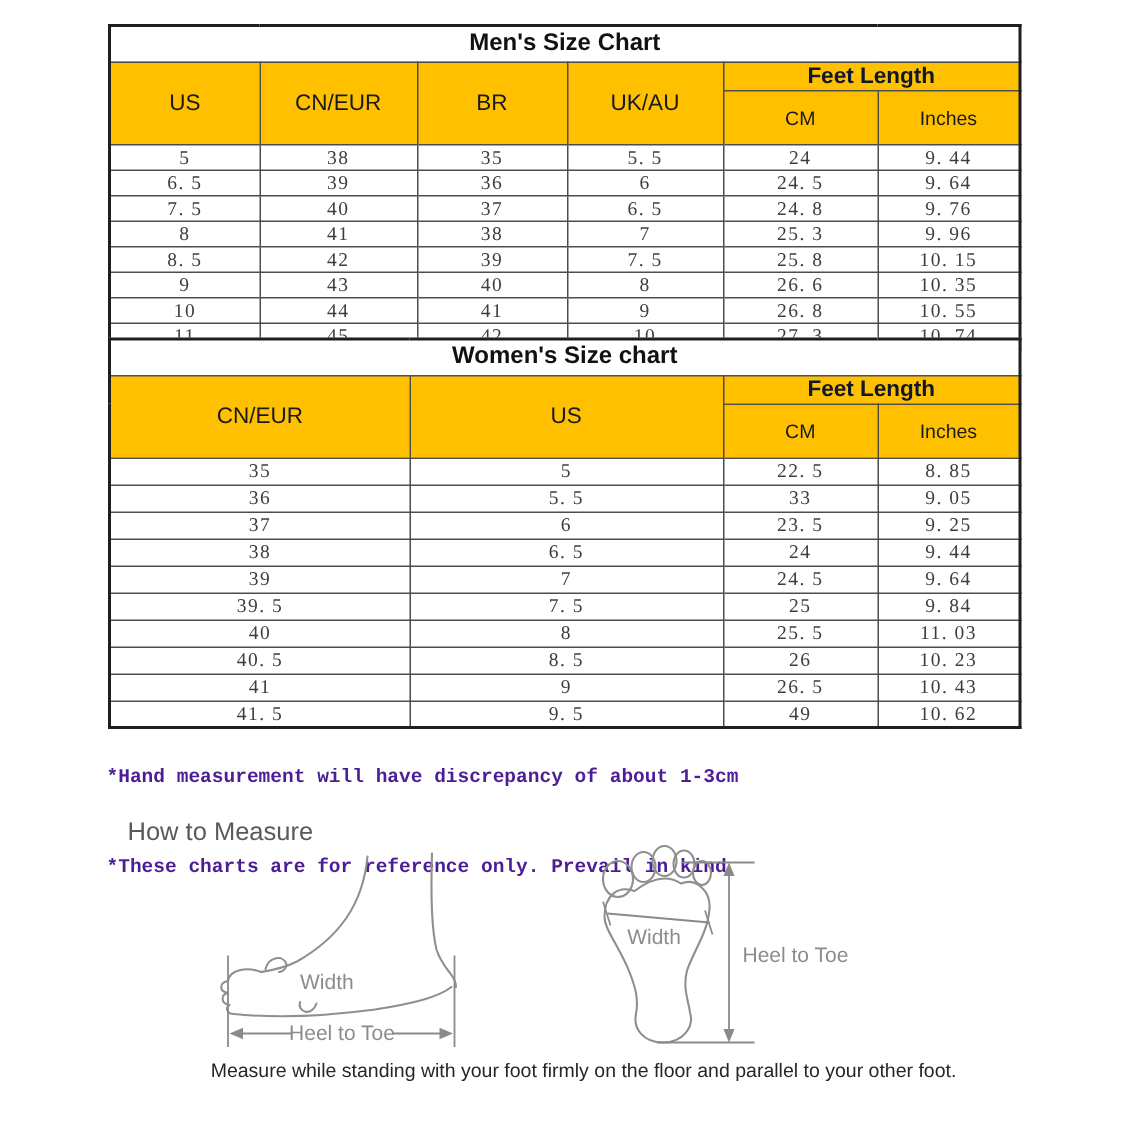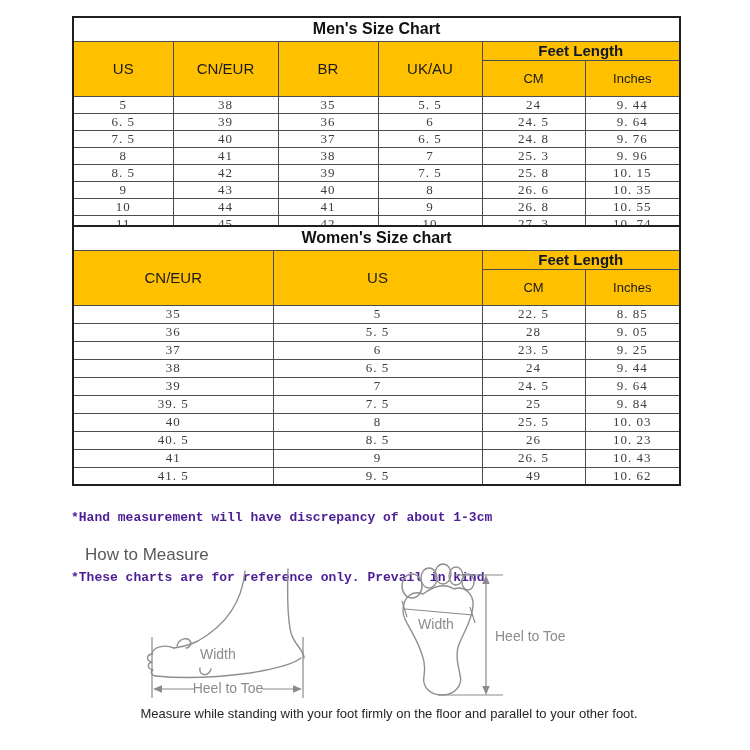--- a/index.html
+++ b/index.html
@@ -185,21 +185,21 @@
     <tbody id="women-body">
         <tr>
           <td>35</td>
           <td>5</td>
           <td>22. 5</td>
           <td>8. 85</td>
         </tr>
         <tr>
           <td>36</td>
           <td>5. 5</td>
-          <td>28</td>
+          <td>33</td>
           <td>9. 05</td>
         </tr>
         <tr>
           <td>37</td>
           <td>6</td>
           <td>23. 5</td>
           <td>9. 25</td>
         </tr>
         <tr>
           <td>38</td>
@@ -216,21 +216,21 @@
         <tr>
           <td>39. 5</td>
           <td>7. 5</td>
           <td>25</td>
           <td>9. 84</td>
         </tr>
         <tr>
           <td>40</td>
           <td>8</td>
           <td>25. 5</td>
-          <td>10. 03</td>
+          <td>11. 03</td>
         </tr>
         <tr>
           <td>40. 5</td>
           <td>8. 5</td>
           <td>26</td>
           <td>10. 23</td>
         </tr>
         <tr>
           <td>41</td>
           <td>9</td>

